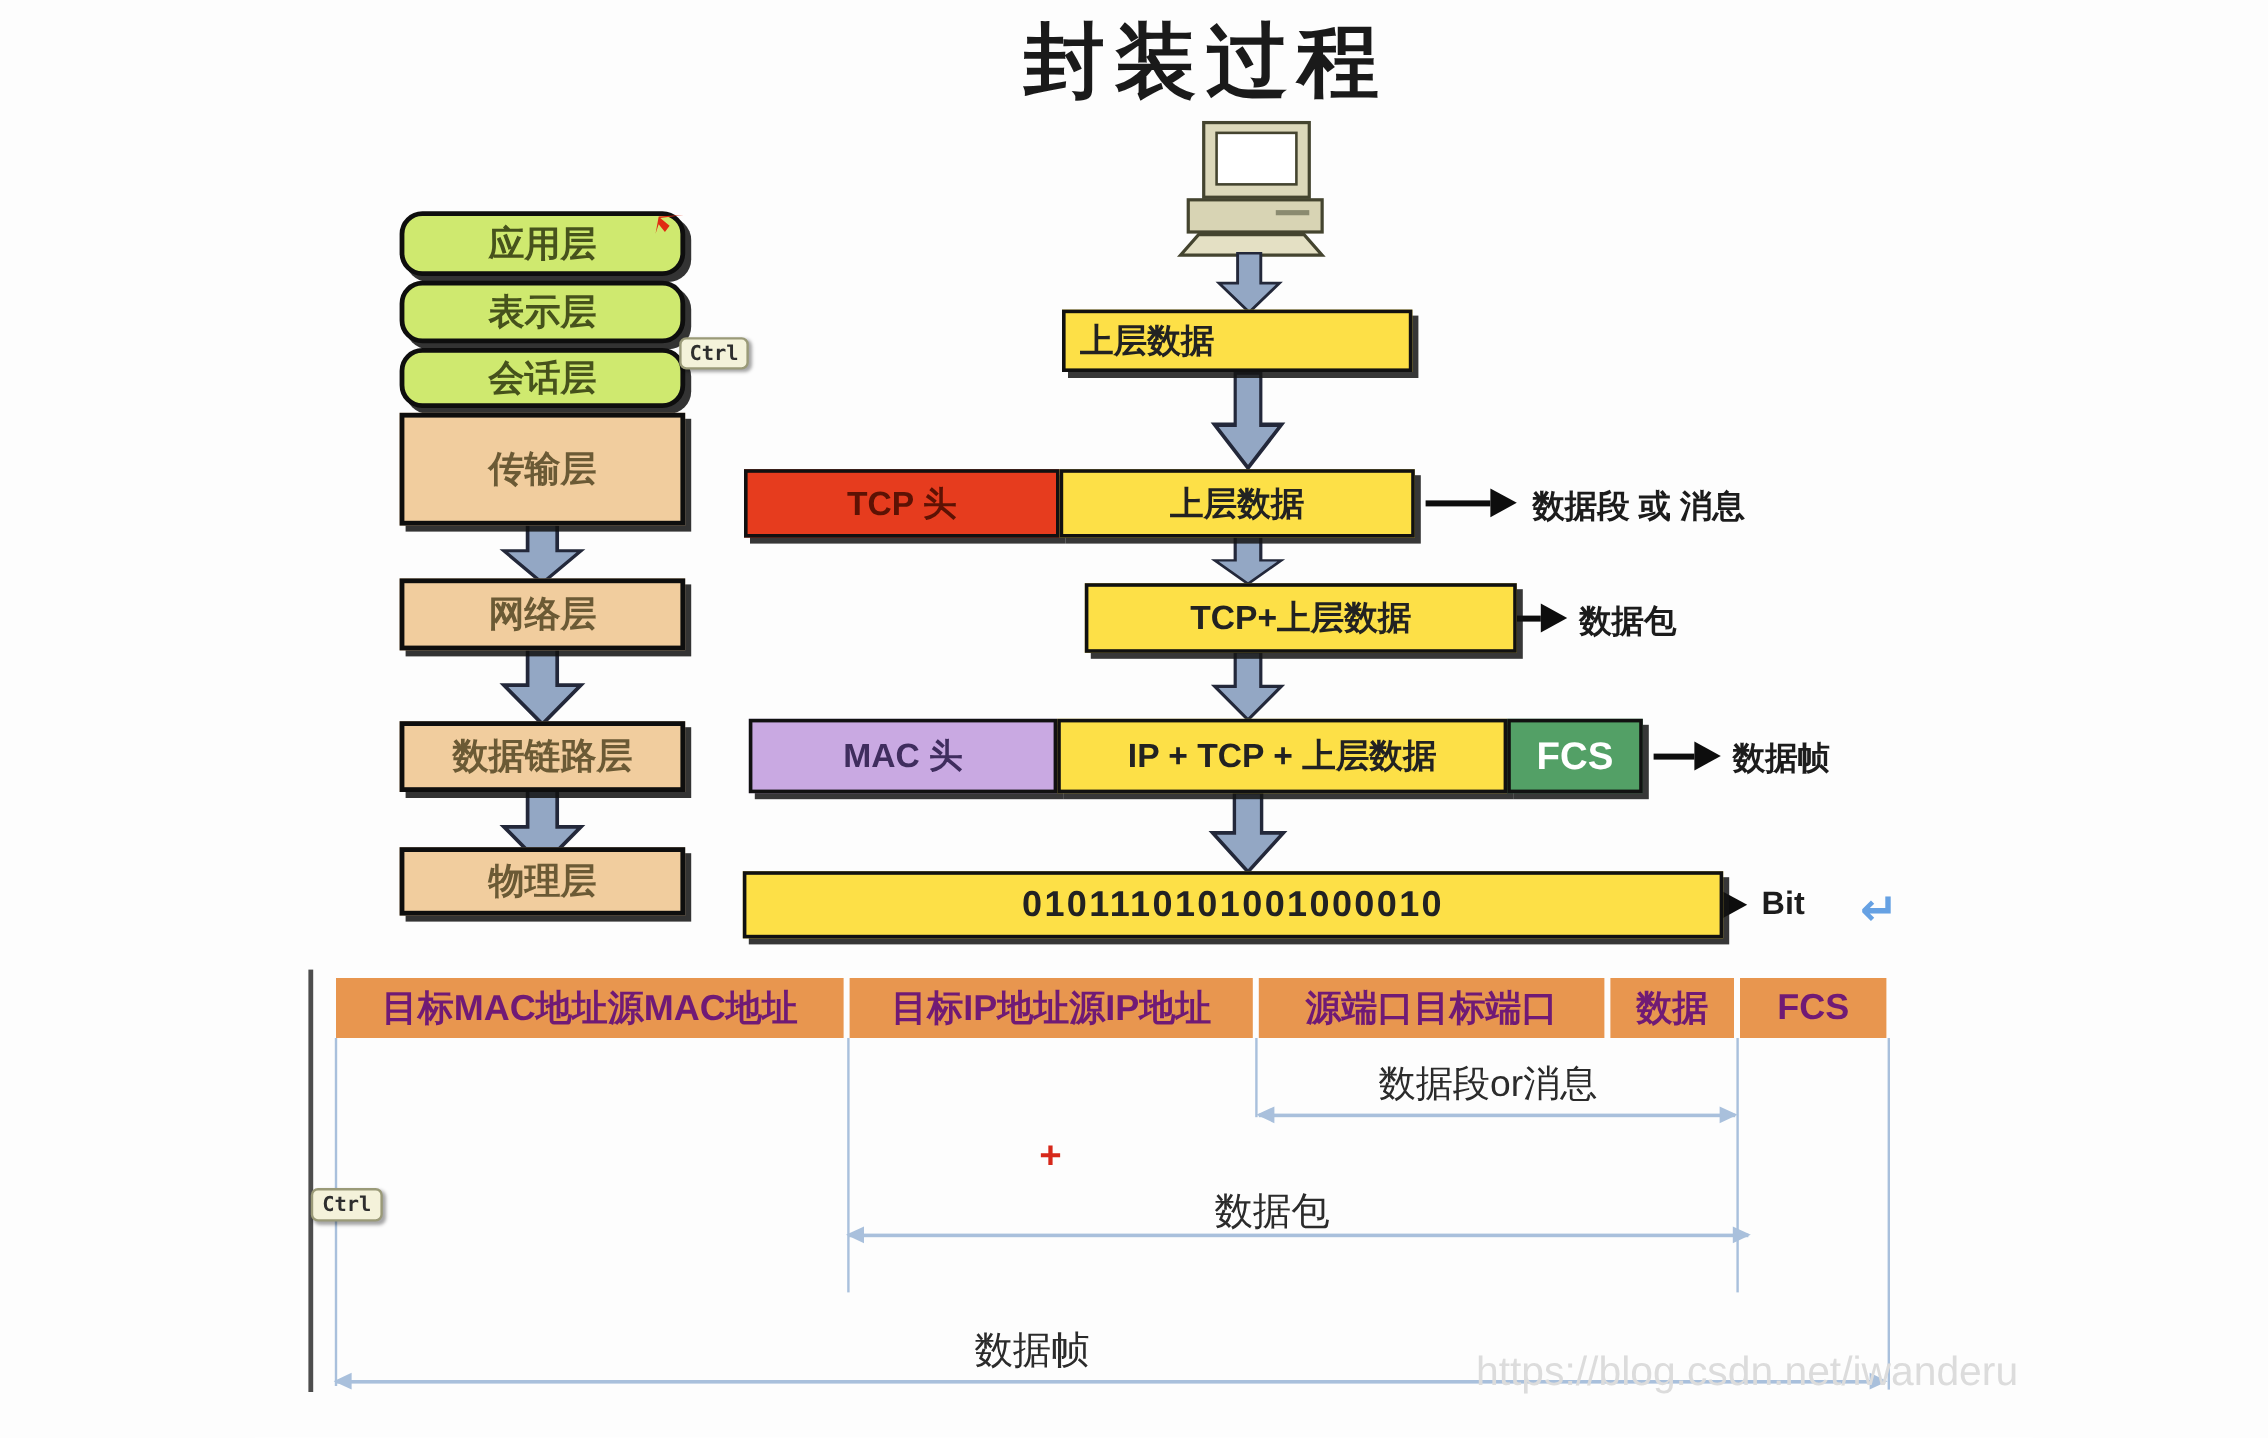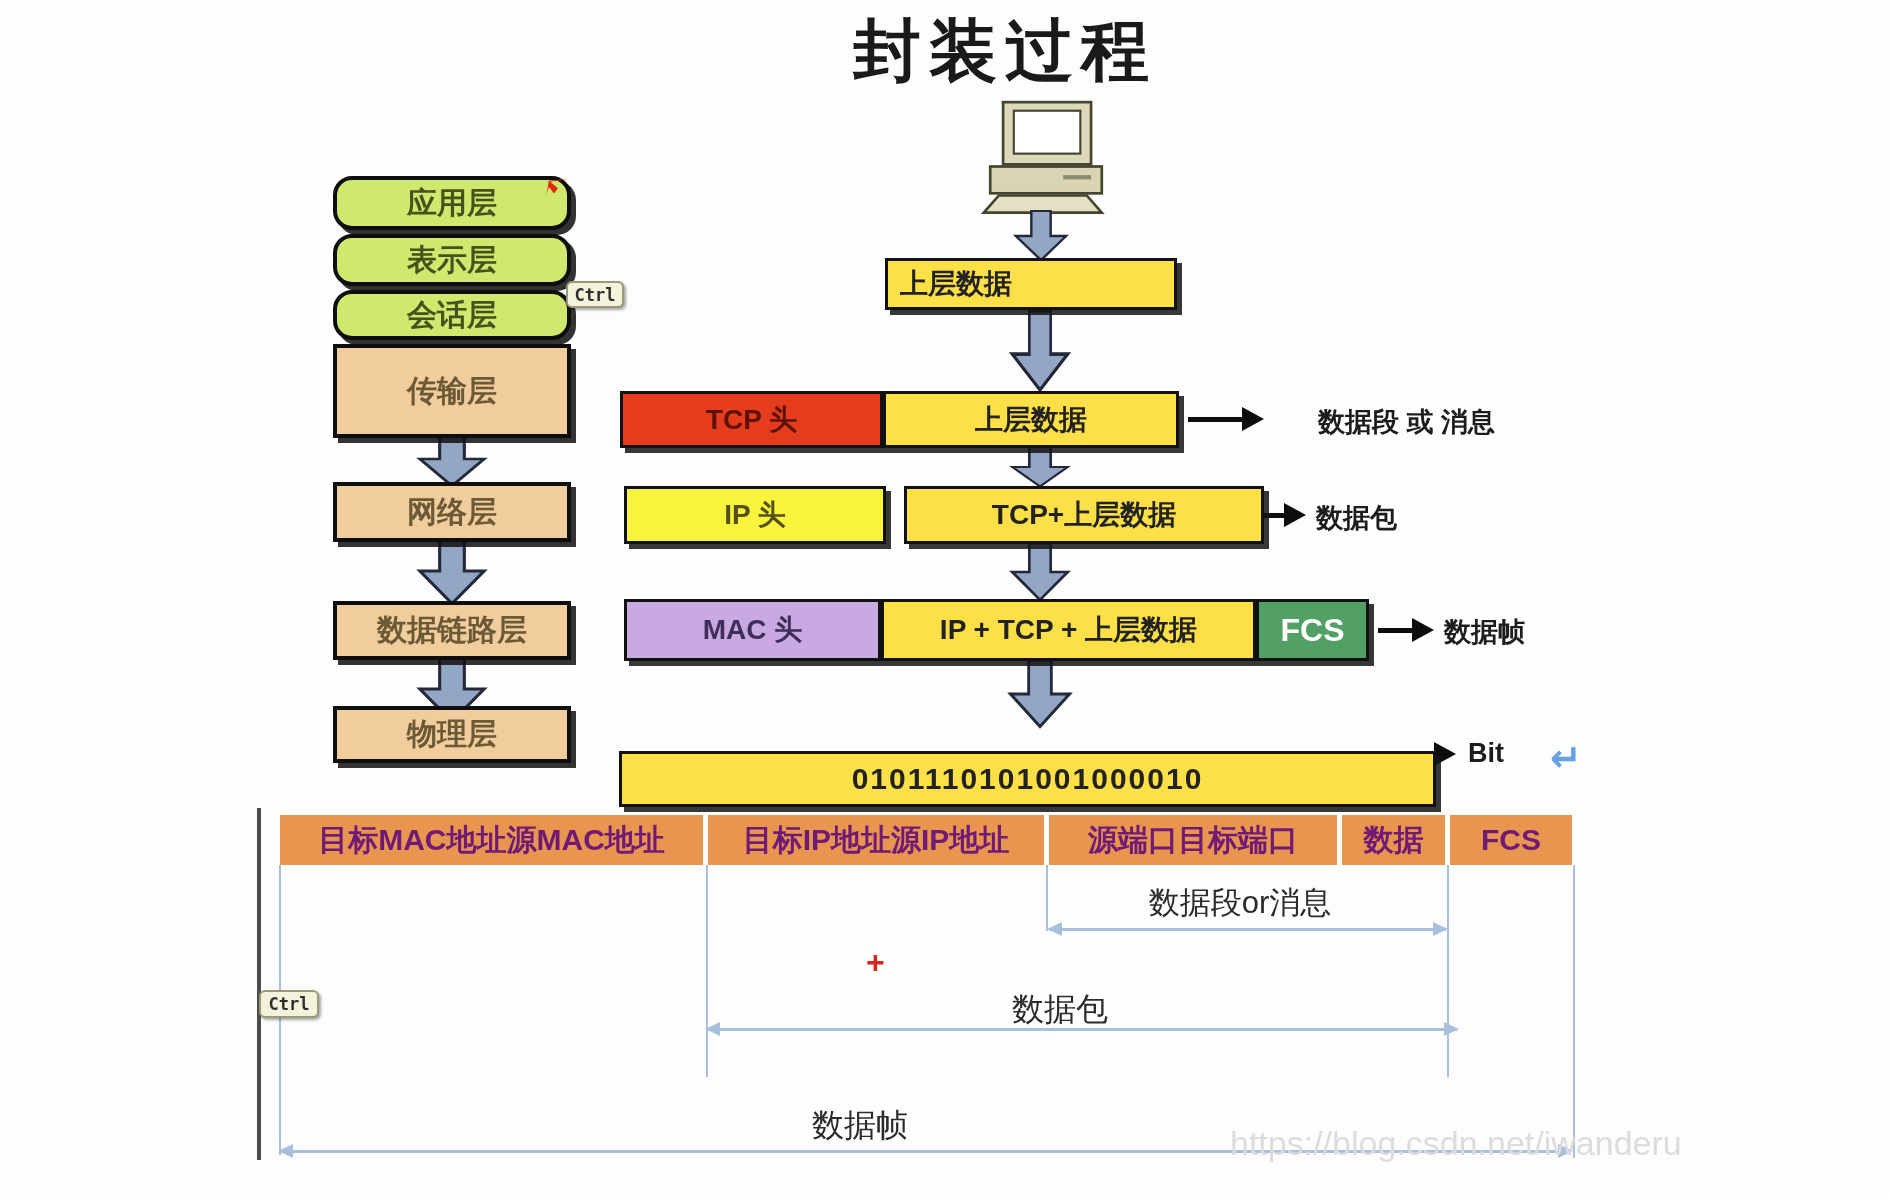--- a/index.html
+++ b/index.html
@@ -111,40 +111,39 @@
     </svg>
 
   <div class="rbox leftal" style="left:885px;top:258px;width:292px;height:52px">上层数据</div>
 
   <div class="rbox red" style="left:620px;top:391px;width:263px;height:57px">TCP 头</div>
   <div class="rbox" style="left:883px;top:391px;width:296px;height:57px">上层数据</div>
   <div class="rarrow" style="left:1188px;top:407px;width:76px">
       <span class="rline"></span>
       <span class="rhead"></span>
     </div>
-  <div class="rlabel" style="left:1318px;top:404px">数据段 或 消息</div>
+  <div class="rlabel" style="left:1277px;top:404px">数据段 或 消息</div>
 
-  <div class="rbox yellow" style="left:624px;top:486px;width:262px;height:58px">IP 头</div>
   <div class="rbox" style="left:904px;top:486px;width:360px;height:58px">TCP+上层数据</div>
   <div class="rarrow" style="left:1252px;top:503px;width:54px">
       <span class="rline"></span>
       <span class="rhead"></span>
     </div>
   <div class="rlabel" style="left:1316px;top:500px">数据包</div>
 
   <div class="rbox purple" style="left:624px;top:599px;width:257px;height:62px">MAC 头</div>
   <div class="rbox" style="left:881px;top:599px;width:375px;height:62px">IP + TCP + 上层数据</div>
   <div class="rbox fcsbox" style="left:1256px;top:599px;width:113px;height:62px">FCS</div>
   <div class="rarrow" style="left:1378px;top:618px;width:56px">
       <span class="rline"></span>
       <span class="rhead"></span>
     </div>
   <div class="rlabel" style="left:1444px;top:614px">数据帧</div>
 
-  <div class="rbox mono" style="left:619px;top:751px;width:817px;height:56px">0101110101001000010</div>
+  <div class="rbox mono" style="left:619px;top:726px;width:817px;height:56px">0101110101001000010</div>
   <div class="rarrow" style="left:1398px;top:742px;width:58px">
       <span class="rline"></span>
       <span class="rhead"></span>
     </div>
   <div class="rlabel" style="left:1468px;top:738px">Bit</div>
   <div class="ret" style="left:1550px;top:736px">↵</div>
 
   <div class="darkline" style="left:257px;top:808px;width:4px;height:352px"></div>
 
   <div class="hcell" style="left:280px;width:423px">目标MAC地址源MAC地址</div>

